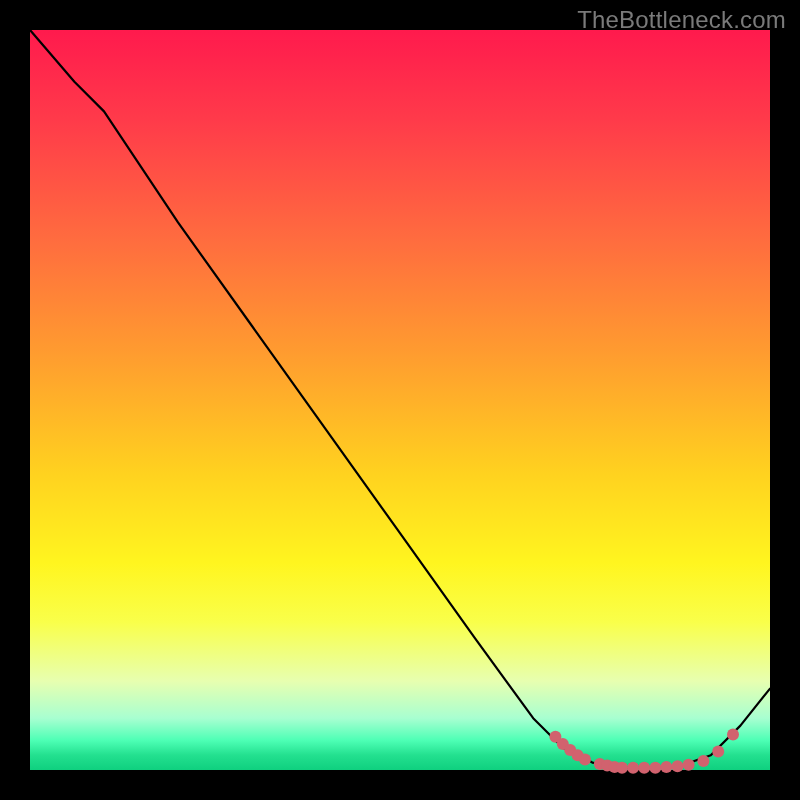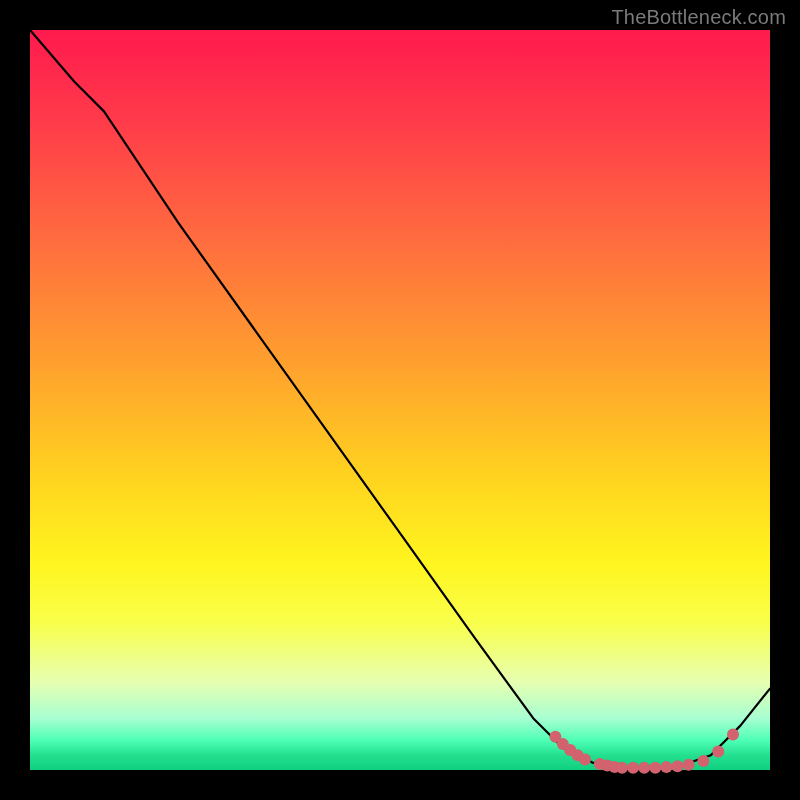--- a/index.html
+++ b/index.html
@@ -56,21 +56,21 @@
   }
   .dot {
     fill: #d1626e;
     stroke: none;
   }
   .watermark {
     position: absolute;
     top: 6px;
     right: 14px;
     font-family: Arial, Helvetica, sans-serif;
-    font-size: 20px;
+    font-size: 24px;
     color: #7a7a7a;
     letter-spacing: 0.2px;
     user-select: none;
   }
 </style>
 </head>
 <body>
 
 <div class="chart-wrap">
   <div class="plot-area">

